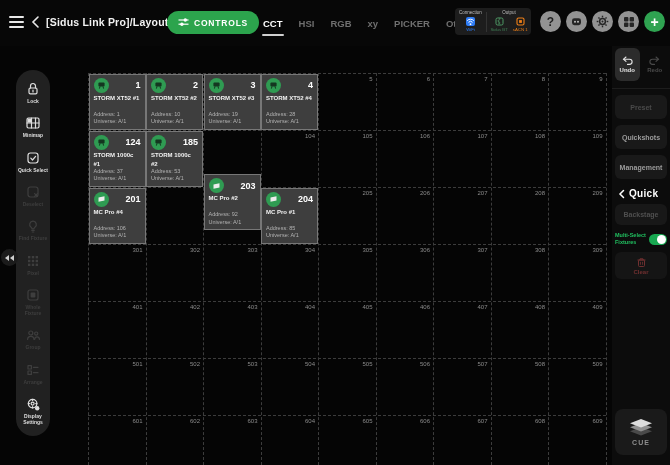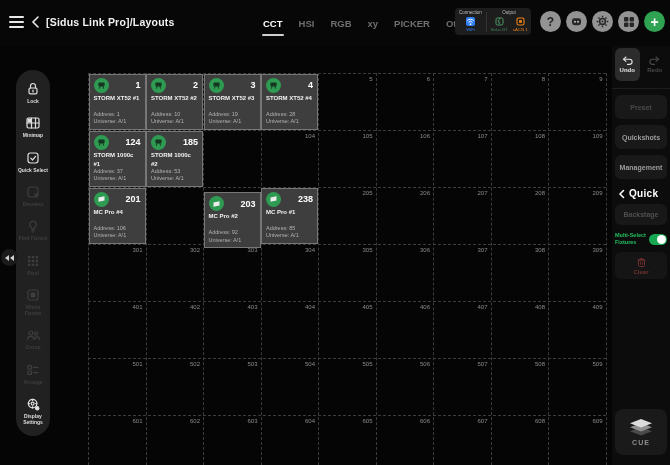--- a/index.html
+++ b/index.html
@@ -291,21 +291,21 @@
           </span>
       <span class="card-num">201</span>
     </div>
     <div class="card-name n1">MC Pro #4</div>
 
     <div class="card-meta">
           <div class="addr">Address: 106</div>
           <div class="univ">Universe: A/1</div>
         </div>
   </div>
-      <div class="card" style="left: 203.5px; top: 192px;">
+      <div class="card" style="left: 203.5px; top: 174px;">
     <div class="card-head">
       <span class="fixture-circle" style="line-height:0;">
             <svg width="9" height="8" viewBox="0 0 9 8">
               <polygon points="1.5,2.6 7.5,1.2 7.5,5.4 1.5,6.8" fill="#ececec"></polygon>
             </svg>
           </span>
       <span class="card-num">203</span>
     </div>
     <div class="card-name n1">MC Pro #2</div>
 
@@ -314,21 +314,21 @@
           <div class="univ">Universe: A/1</div>
         </div>
   </div>
       <div class="card" style="left: 261px; top: 187.5px;">
     <div class="card-head">
       <span class="fixture-circle" style="line-height:0;">
             <svg width="9" height="8" viewBox="0 0 9 8">
               <polygon points="1.5,2.6 7.5,1.2 7.5,5.4 1.5,6.8" fill="#ececec"></polygon>
             </svg>
           </span>
-      <span class="card-num">238</span>
+      <span class="card-num">204</span>
     </div>
     <div class="card-name n1">MC Pro #1</div>
 
     <div class="card-meta">
           <div class="addr">Address: 85</div>
           <div class="univ">Universe: A/1</div>
         </div>
   </div>
     </div>
 
@@ -337,20 +337,31 @@
         <i></i>
         <i></i>
         <i></i>
       </div>
     <div class="backbtn">
       <svg width="12" height="16" viewBox="0 0 12 16">
           <polyline points="8,3 3,8 8,13" fill="none" stroke="#e8e8e8" stroke-width="1.6" stroke-linecap="round"></polyline>
         </svg>
     </div>
     <div class="title">[Sidus Link Pro]/Layouts</div>
+    <button class="controls-btn">
+      <span>
+        <svg width="11" height="10" viewBox="0 0 11 10">
+            <line x1="0.5" y1="3" x2="10.5" y2="3" stroke="#fff" stroke-width="1.2"></line>
+            <circle cx="7.3" cy="3" r="1.7" fill="#fff"></circle>
+            <line x1="0.5" y1="7.2" x2="10.5" y2="7.2" stroke="#fff" stroke-width="1.2"></line>
+            <circle cx="3.9" cy="7.2" r="1.7" fill="#fff"></circle>
+          </svg>
+      </span>
+      <span>CONTROLS</span>
+    </button>
     <nav class="tabs" id="tabs">
         <div class="tab active"><span class="t">CCT</span><span class="u"></span></div>
         <div class="tab"><span class="t">HSI</span></div>
         <div class="tab"><span class="t">RGB</span></div>
         <div class="tab"><span class="t">xy</span></div>
         <div class="tab"><span class="t">PICKER</span></div>
         <div class="tab"><span class="t">Other</span></div>
       </nav>
     <div class="status-panel">
       <div class="status-col conn">

